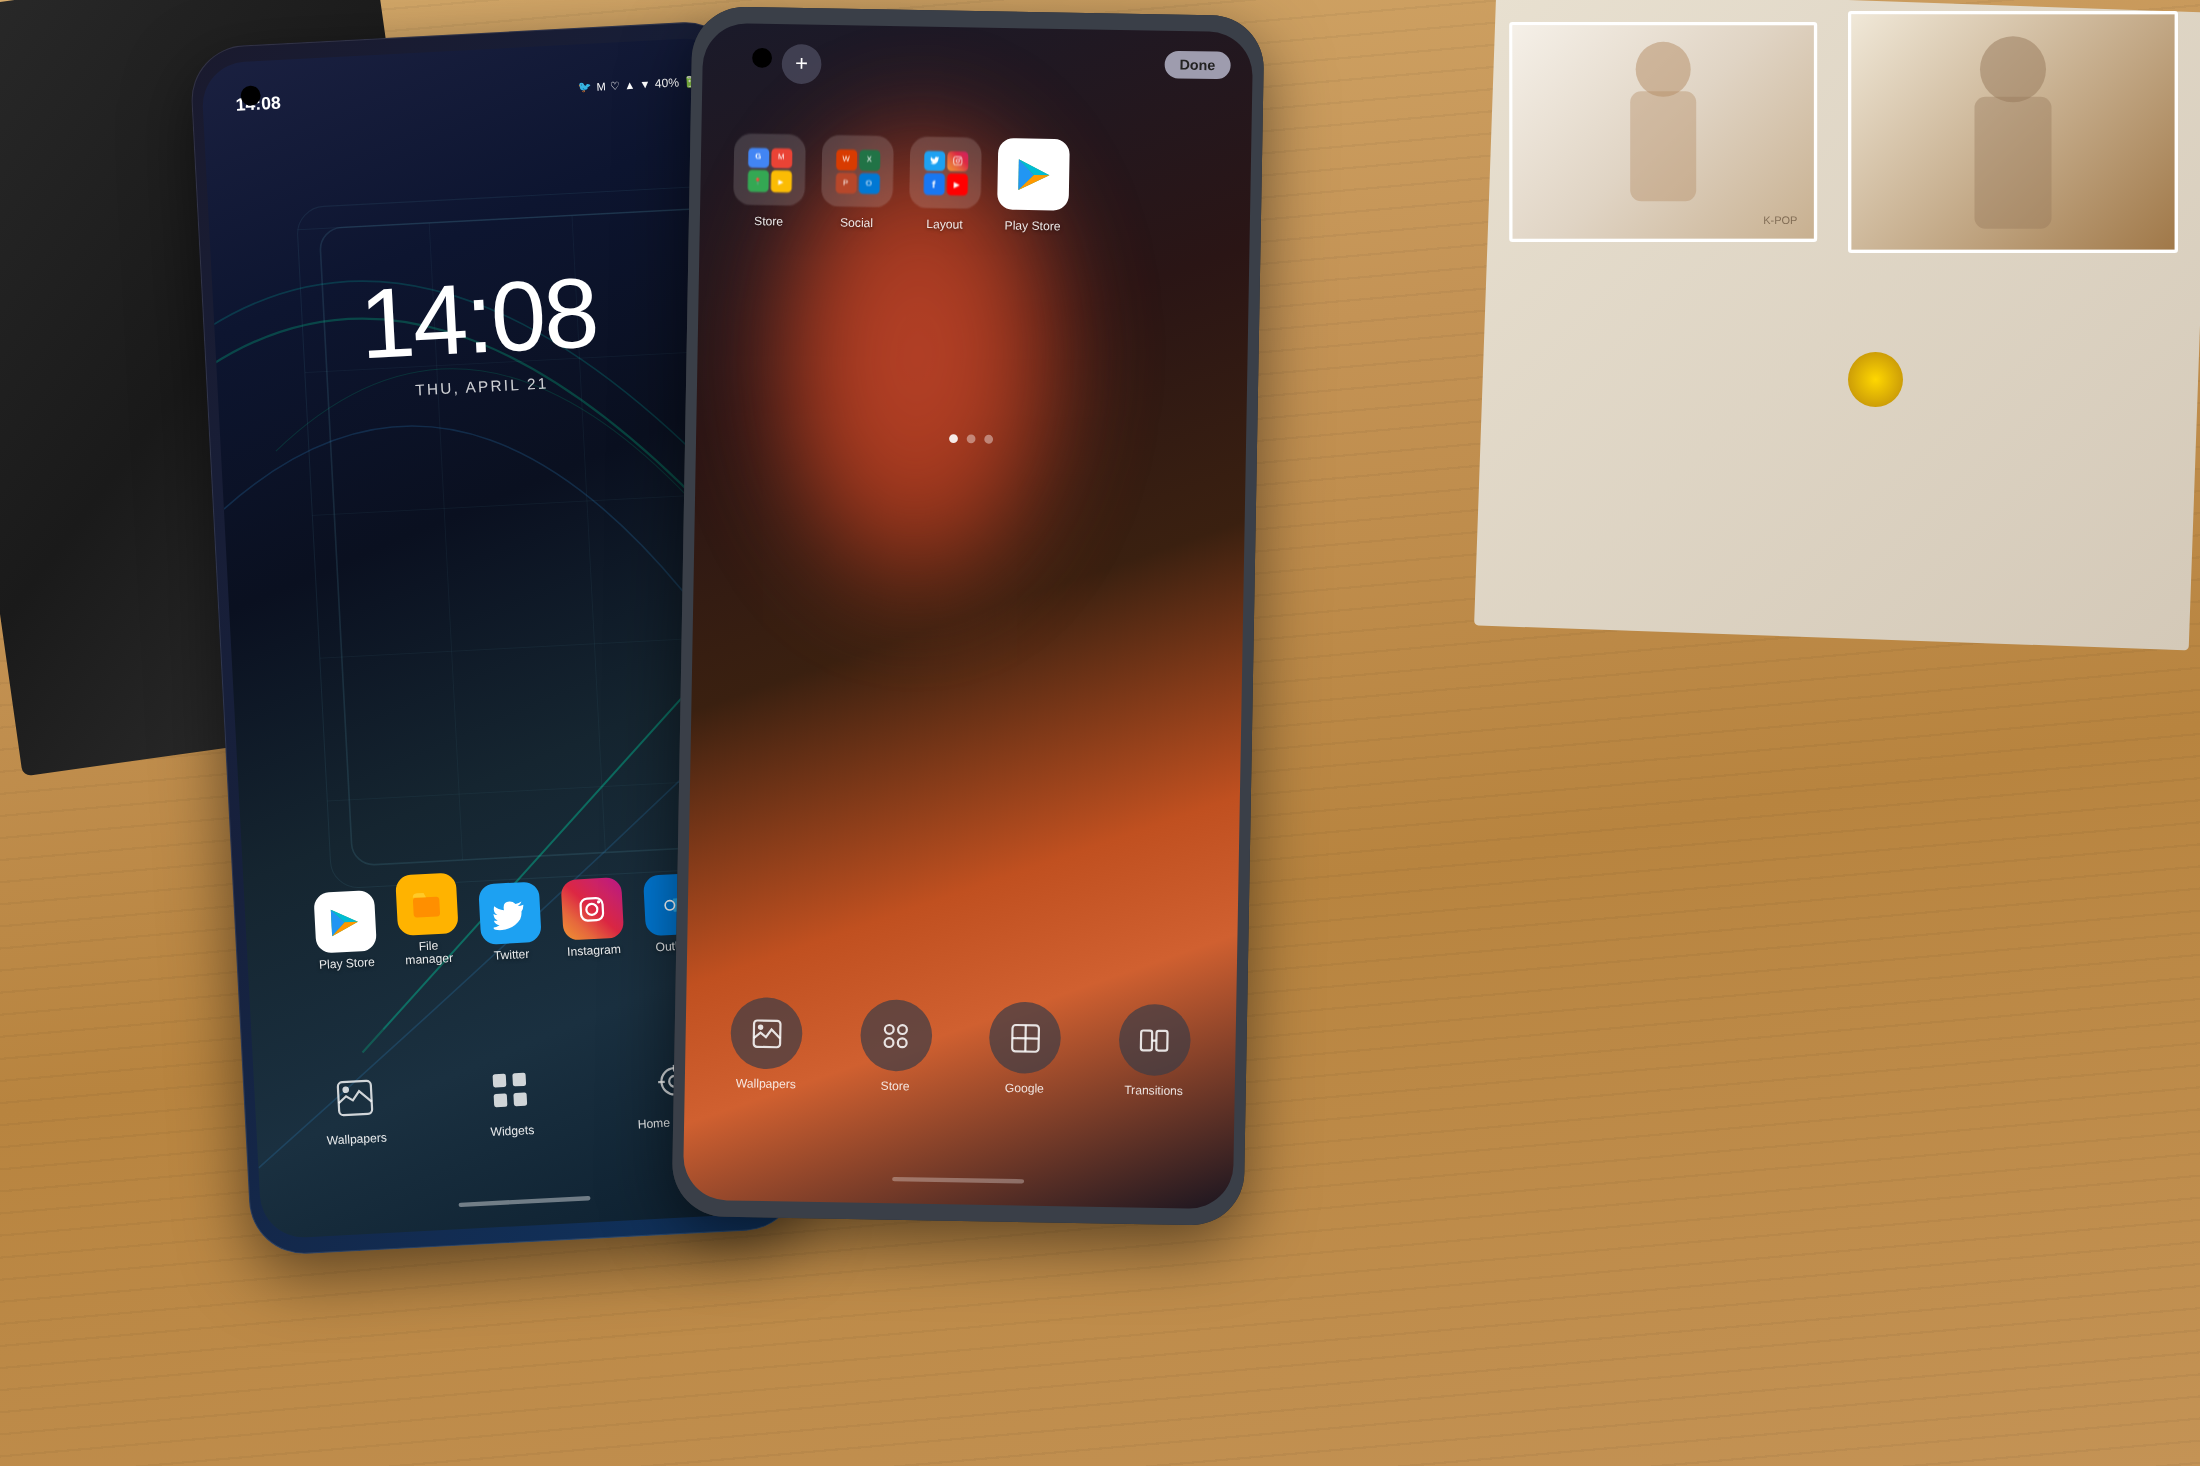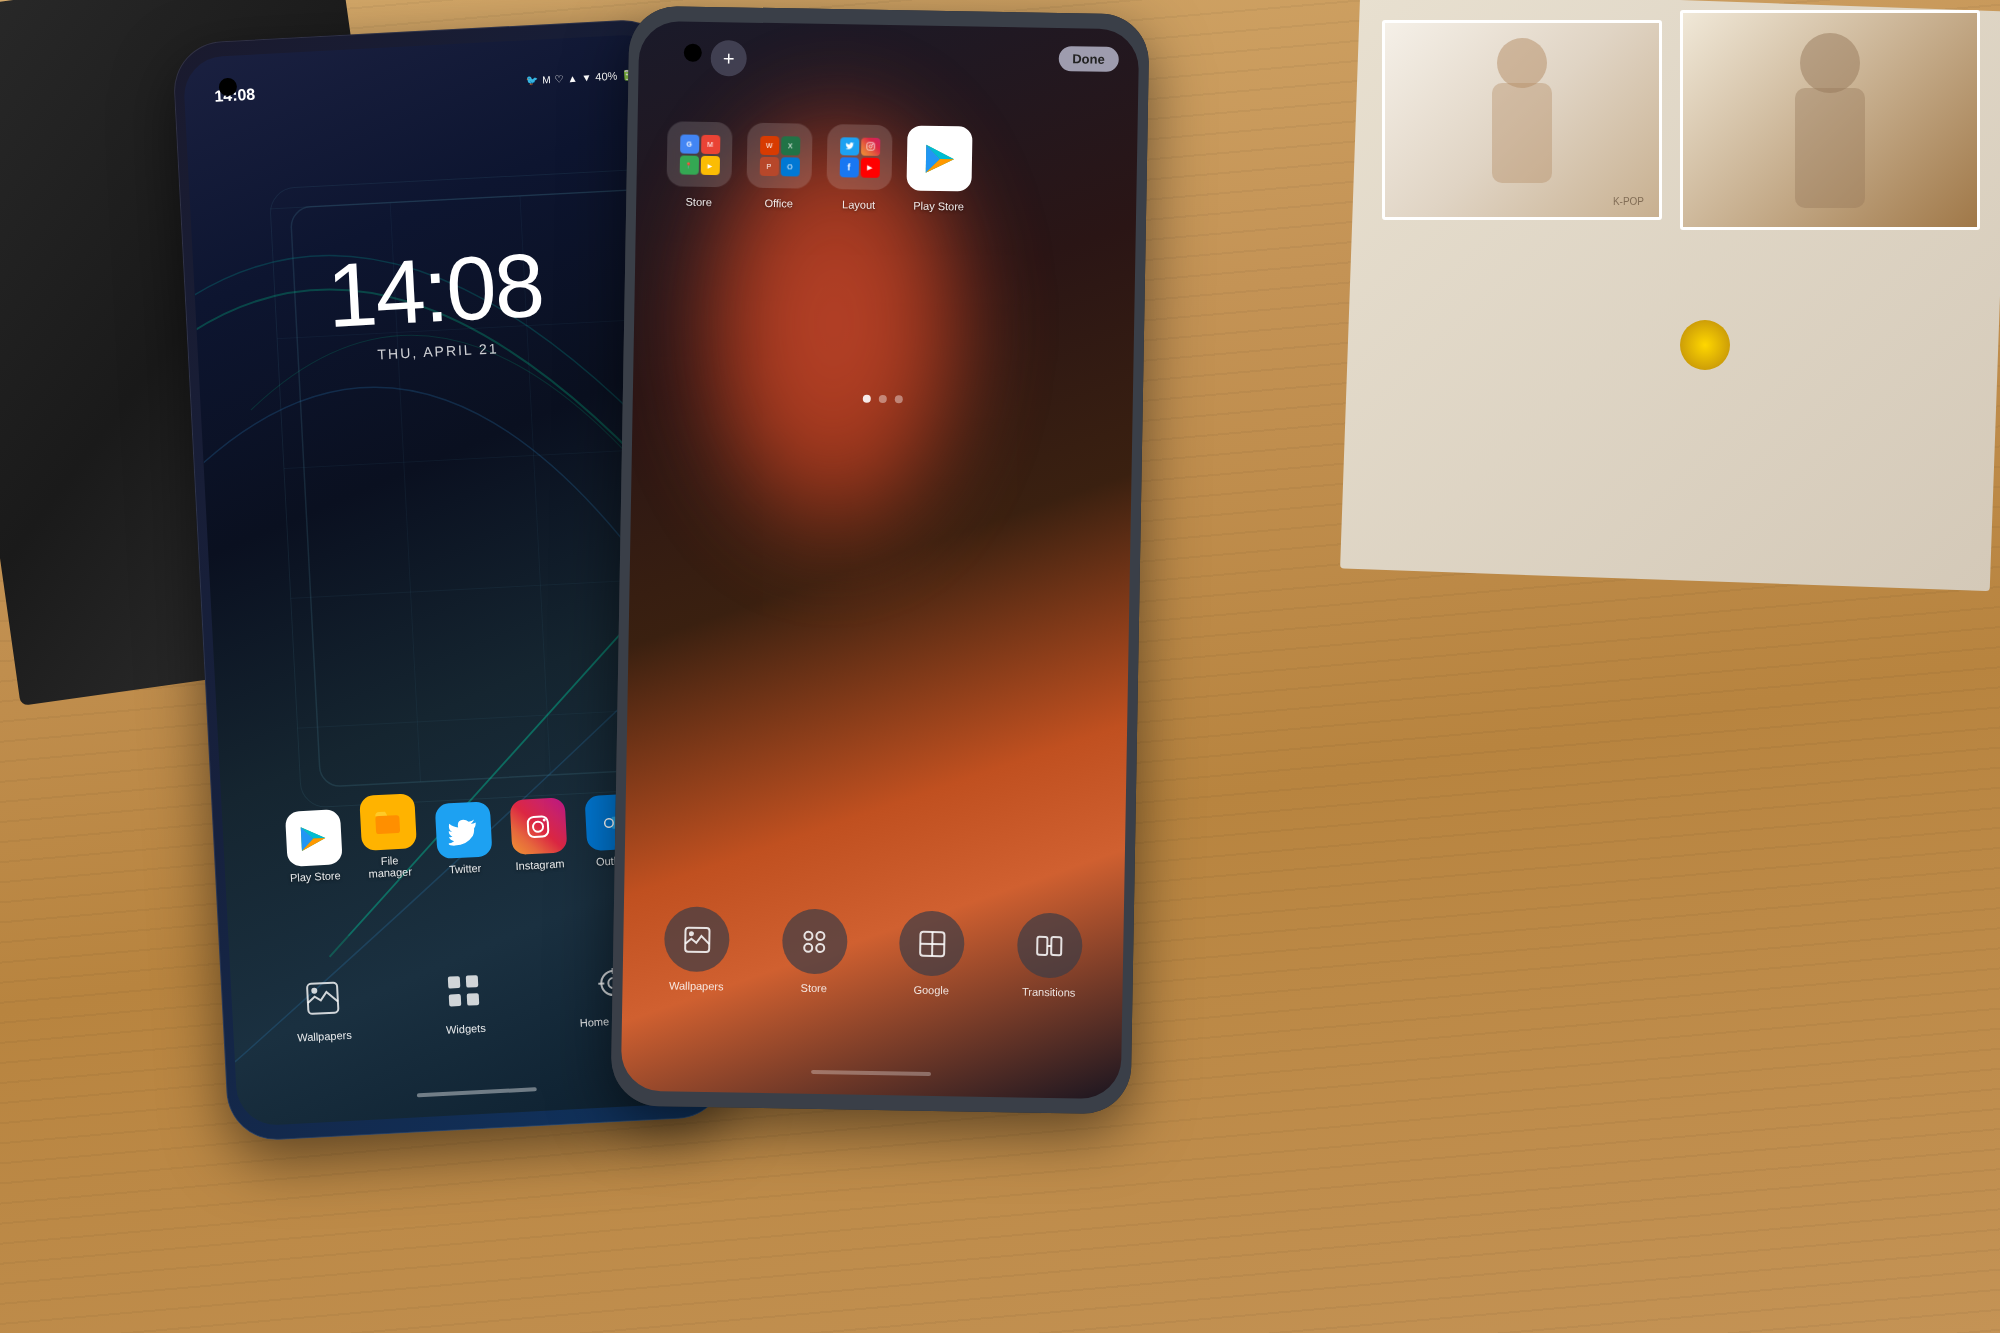--- a/index.html
+++ b/index.html
@@ -72,21 +72,21 @@
       width: 300px;
       height: 220px;
       background: linear-gradient(135deg, #f0e8d8 0%, #c8b090 50%, #a07848 100%);
       border-radius: 3px;
       border: 3px solid white;
     }
 
     .photo-2 {
       position: absolute;
       top: 20px;
-      right: 338px;
+      right: 348px;
       width: 280px;
       height: 200px;
       background: linear-gradient(135deg, #f5f0e8, #e0d4c4, #c8b090);
       border-radius: 3px;
       border: 3px solid white;
       margin-left: 28px;
     }
 
     
     .gold-coin {
@@ -752,21 +752,21 @@
                   <span style="color:white;font-size:7px;">X</span>
                 </div>
               <div class="folder-app" style="background:#B7472A;">
                   <span style="color:white;font-size:7px;">P</span>
                 </div>
               <div class="folder-app" style="background:#0078D4;">
                   <span style="color:white;font-size:7px;">O</span>
                 </div>
             </div>
           </div>
-          <span class="app-label-right">Office</span>
+          <span class="app-label-right">Social</span>
         </div>
 
         <div class="app-icon-item">
           <div class="folder-icon">
             <div class="folder-grid">
               <div class="folder-app" style="background:#1DA1F2;">
                 <svg width="9" height="9" viewBox="0 0 24 24" fill="white">
                     <path d="M23 3a10.9 10.9 0 01-3.14 1.53 4.48 4.48 0 00-7.86 3v1A10.66 10.66 0 013 4s-4 9 5 13a11.64 11.64 0 01-7 2c9 5 20 0 20-11.5a4.5 4.5 0 00-.08-.83A7.72 7.72 0 0023 3z"></path>
                   </svg>
               </div>

